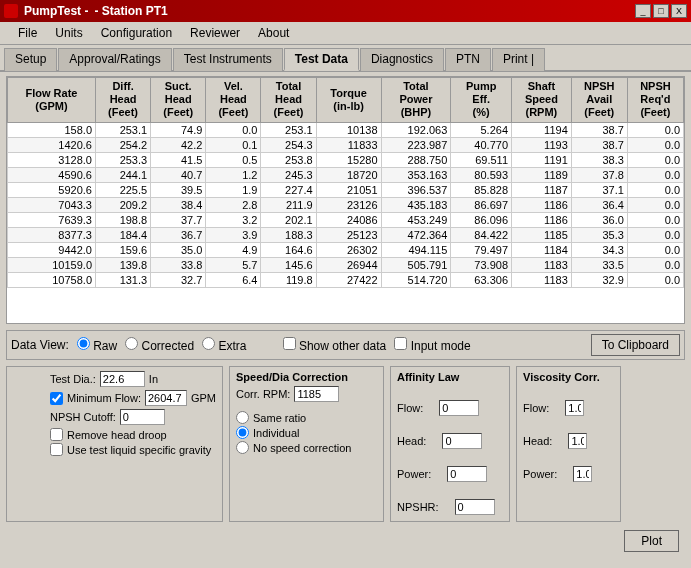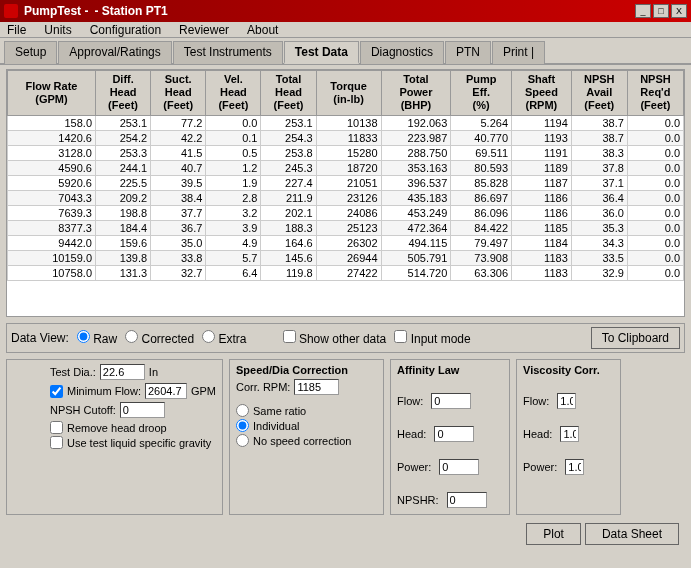--- a/index.html
+++ b/index.html
@@ -41,22 +41,22 @@
       display: flex;
       align-items: center;
       justify-content: center;
       cursor: pointer;
       color: black;
     }
     .menu-bar {
       background: #d4d0c8;
       display: flex;
       gap: 12px;
-      padding: 2px 4px;
-      height: 16px;
+      padding: 2px 15px;
+      height: 23px;
       align-items: center;
       border-bottom: 1px solid #999;
     }
     .menu-item {
       font-size: 12px;
       cursor: pointer;
       padding: 1px 3px;
     }
     .tabs-row {
       display: flex;
@@ -197,21 +197,21 @@
     .pump-icon {
       width: 14px;
       height: 14px;
       background: #cc0000;
       display: inline-block;
       border-radius: 2px;
     }
     .affinity-row {
       display: flex;
       align-items: center;
-      gap: 8px;
+      gap: 16px;
       margin-bottom: 2px;
       font-size: 11px;
       margin-top: 17px;
     }
     .affinity-input {
       width: 40px;
     }
     .viscosity-input {
       width: 19px;
     }
@@ -268,21 +268,21 @@
           <th>Pump<br>Eff.<br>(%)</th>
           <th>Shaft<br>Speed<br>(RPM)</th>
           <th>NPSH<br>Avail<br>(Feet)</th>
           <th>NPSH<br>Req'd<br>(Feet)</th>
         </tr>
       </thead>
       <tbody id="table-body">
       <tr>
             <td>158.0</td>
             <td>253.1</td>
-            <td>77.2</td>
+            <td>74.9</td>
             <td>0.0</td>
             <td>253.1</td>
             <td>10138</td>
             <td>192.063</td>
             <td>5.264</td>
             <td>1194</td>
             <td>38.7</td>
             <td>0.0</td>
           </tr>
           <tr>
@@ -518,15 +518,14 @@
       </div>
       <div class="affinity-row">
         <span>Power:</span>
         <input type="text" value="1.00" class="viscosity-input" style="">
       </div>
     </div>
   </div>
 
   <div class="bottom-buttons">
     <button class="bottom-btn">Plot</button>
-    <button class="bottom-btn">Data Sheet</button>
   </div>
 </div>
 
 </body></html>

